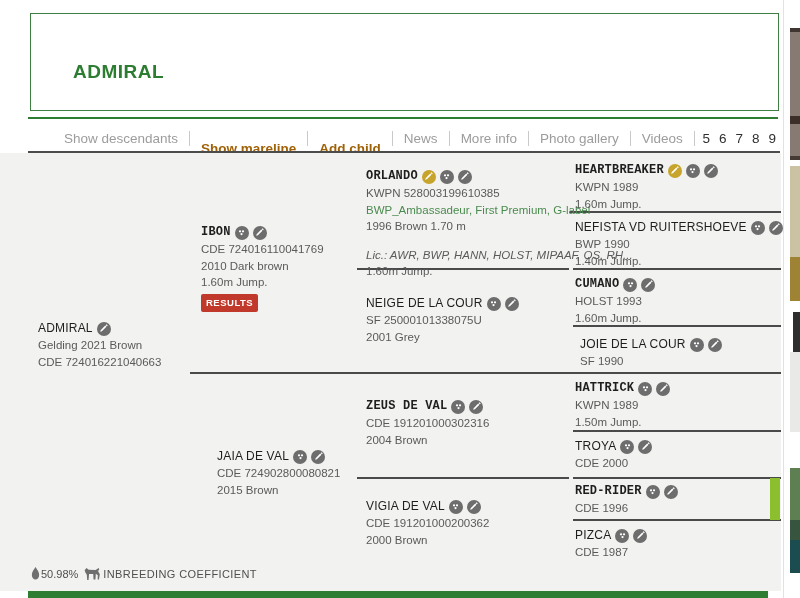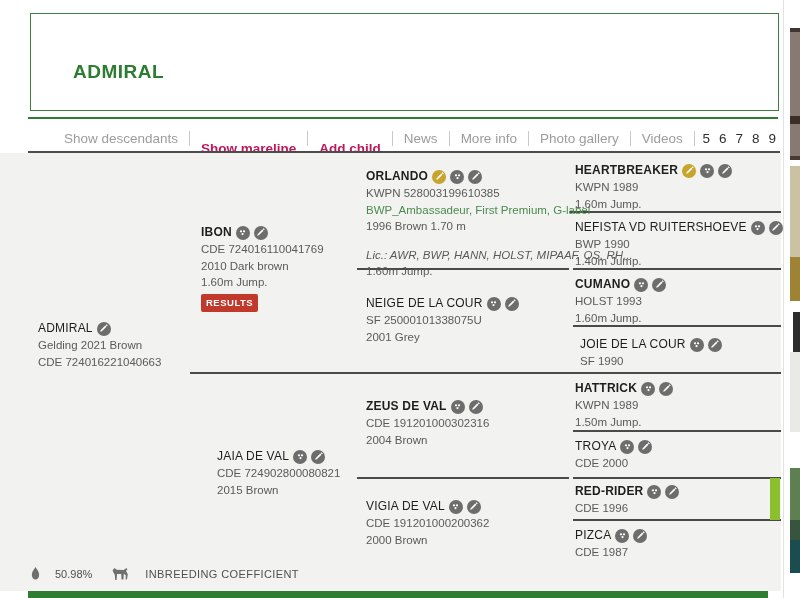--- a/index.html
+++ b/index.html
@@ -8,34 +8,34 @@
 
   
   .header-box{position:absolute;left:30px;top:13px;width:747px;height:96px;border:1px solid #3e7f42;background:#fff;}
   .page-title{position:absolute;left:42px;top:47px;font-size:19px;font-weight:700;color:#2c7c31;letter-spacing:.5px;}
   .green-rule{position:absolute;left:28px;top:117px;width:750px;height:2px;background:#2e7d32;}
 
   
   .toolbar{position:absolute;left:28px;top:127px;width:750px;height:22px;display:flex;align-items:center;font-size:13.5px;}
   .tb-item{padding:0 11px;cursor:pointer;white-space:nowrap;}
   .tb-item:first-child{padding-left:0;margin-left:36px;}
-  .tb-item.on{color:#be185d;font-weight:700;margin-top:21px;}
+  .tb-item.on{color:#a16207;font-weight:700;margin-top:21px;}
   .tb-item.off{color:#9c9c9c;}
   .sep{width:1px;height:15px;background:#c9c9c9;}
   .gens{margin-left:auto;display:flex;gap:9px;color:#2f2f2f;font-size:13.5px;padding-right:2px;}
   .gen-num{cursor:pointer;}
   .toolbar-rule{position:absolute;left:28px;top:151px;width:752px;height:2px;background:#4c4c4c;}
 
   
   .pedigree{position:absolute;left:0;top:153px;width:781px;height:438px;background:#f2f2f0;}
   .dv{position:absolute;height:2px;background:#4a4a4a;}
   .cell{position:absolute;font-size:11.5px;color:#5a5a5a;line-height:16.5px;white-space:nowrap;}
   .nrow{display:flex;align-items:center;height:17px;}
   .hname{font-size:12px;color:#1e1e1e;letter-spacing:.2px;cursor:pointer;}
-  .bold{font-weight:700;}
+  .bold{font-weight:700;font-family:Liberation Mono, monospace;}
   .grn{color:#4a8b4e;}
   .ital{font-style:italic;margin-top:12px;}
   .ic{display:inline-flex;width:14px;height:14px;border-radius:50%;background:#6d6d6d;align-items:center;justify-content:center;margin-left:4px;cursor:pointer;flex:none;}
   .ic.gold{background:#c7a42c;}
   .ic svg{width:9px;height:9px;display:block;}
   .badge{display:inline-block;background:#c0392b;color:#fff;font-size:9.5px;font-weight:700;padding:1px 5px;border-radius:2px;letter-spacing:.5px;margin-top:3px;cursor:pointer;}
   .marker{position:absolute;left:770px;top:478px;width:10px;height:42px;background:#8cbf2d;}
 
   
   .p-admiral{left:38px;top:320px}
@@ -48,21 +48,21 @@
   .p-heartbreaker{left:575px;top:162px}
   .p-nefista{left:575px;top:219px}
   .p-cumano{left:575px;top:276px}
   .p-joie{left:580px;top:336px}
   .p-hattrick{left:575px;top:380px}
   .p-troya{left:575px;top:438px}
   .p-redrider{left:575px;top:483px}
   .p-pizca{left:575px;top:527px}
 
   
-  .coeff-row{position:absolute;left:30px;top:566px;display:flex;align-items:center;gap:14px;font-size:11px;color:#4f4f4f;}
+  .coeff-row{position:absolute;left:30px;top:566px;display:flex;align-items:center;gap:0;font-size:11px;color:#4f4f4f;}
   .coeff-row svg{display:block;}
   .coeff-label{letter-spacing:.4px;}
   .bottom-bar{position:absolute;left:28px;top:591px;width:740px;height:7px;background:#2e7d32;}
 
   
   .strip{position:absolute;left:783px;top:0;width:17px;height:598px;background:#fff;border-left:1px solid #e2e2e0;}
   .frag{position:absolute;}
 </style>
 </head>
 <body>

